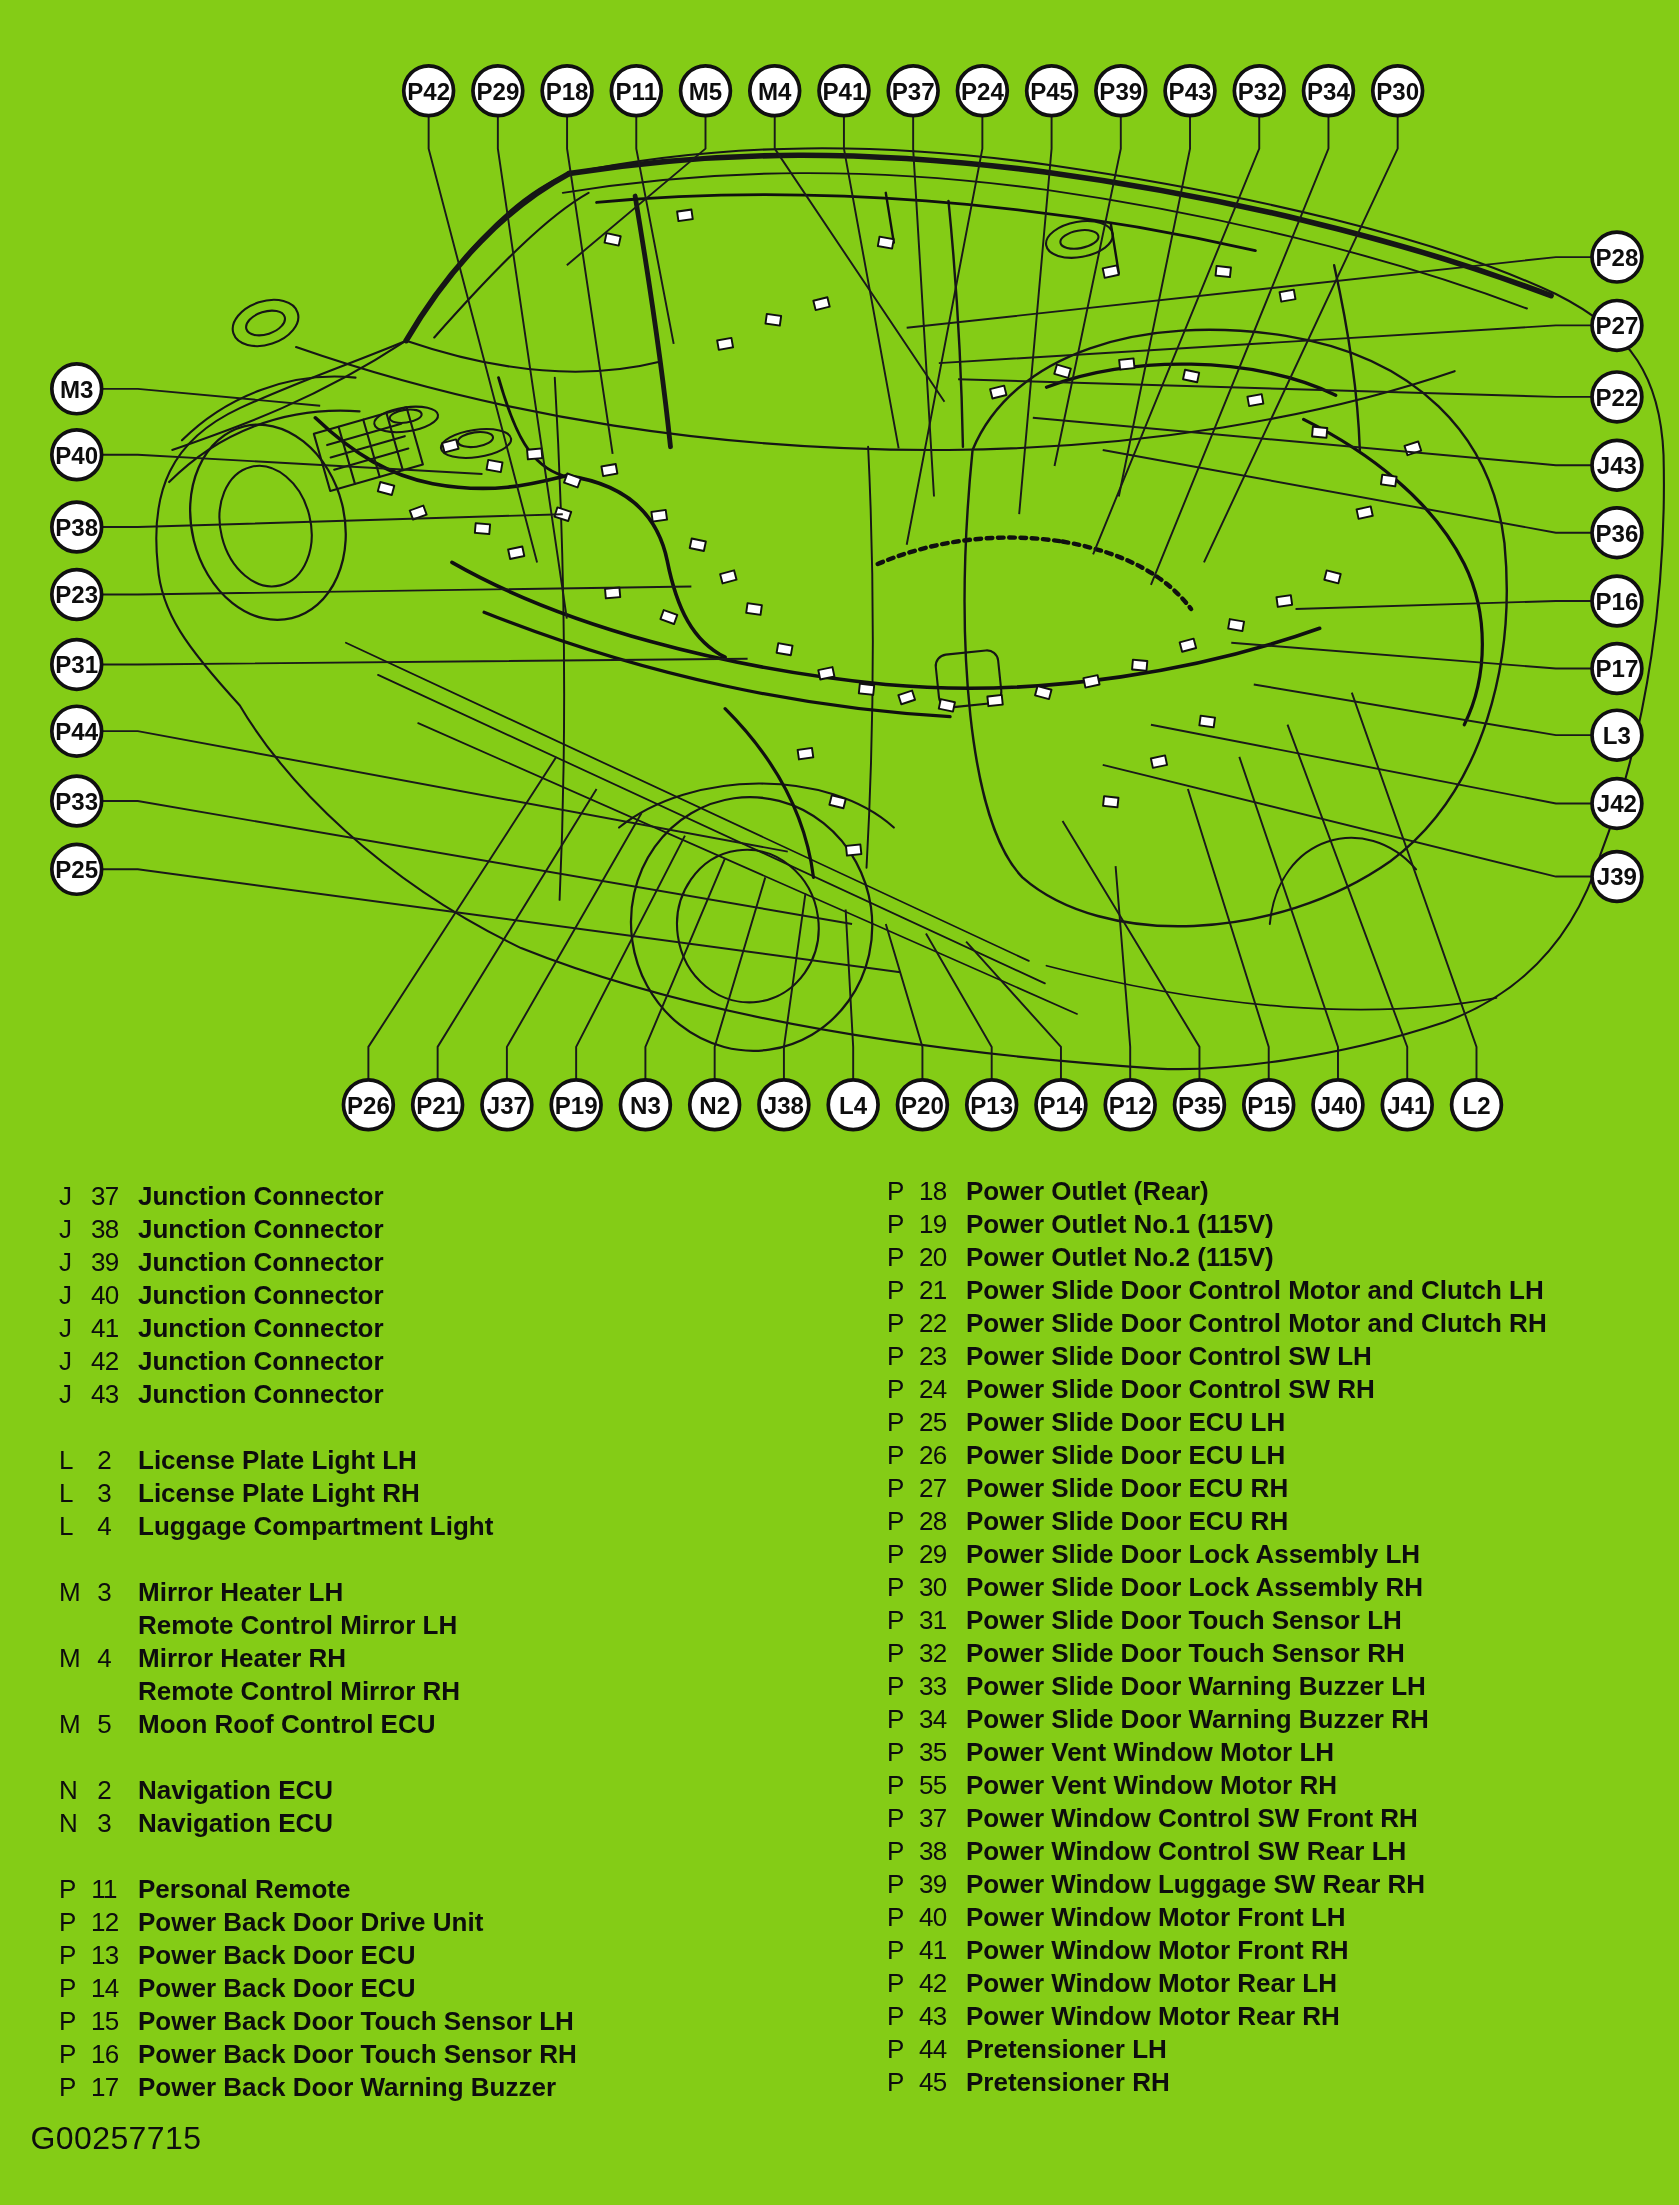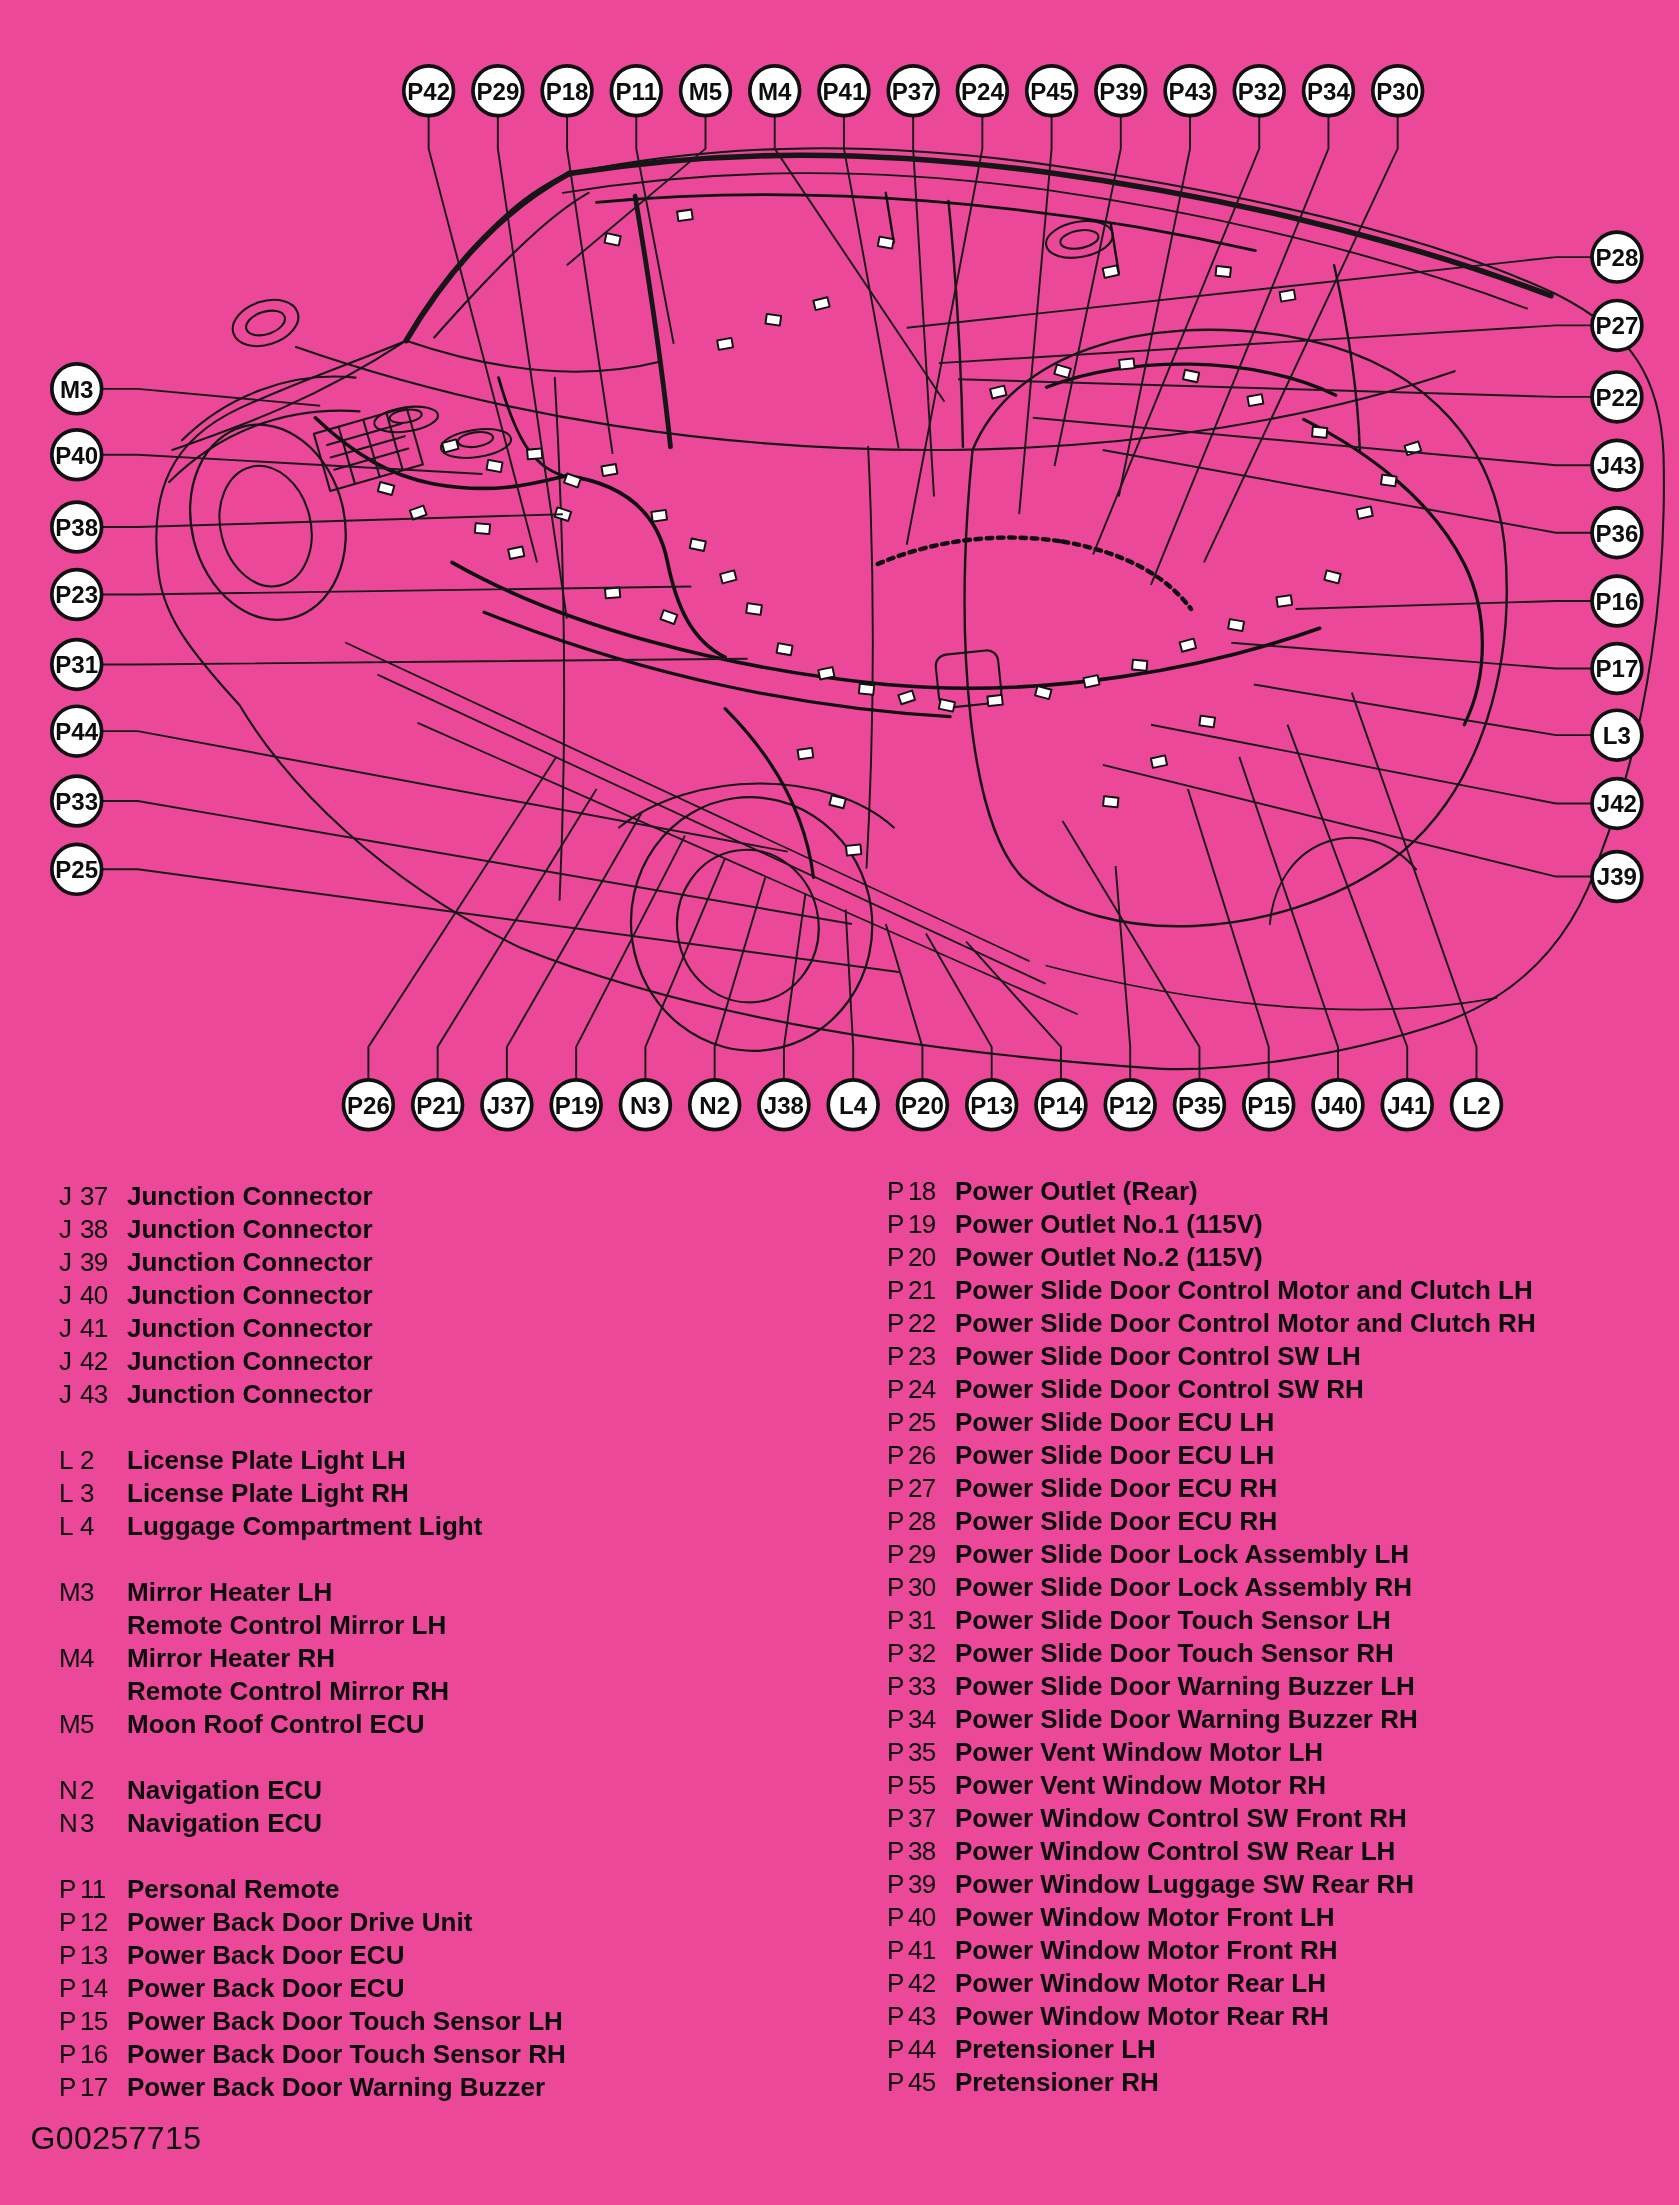--- a/index.html
+++ b/index.html
@@ -1,32 +1,32 @@
 <!DOCTYPE html>
 <html style="font-size:13px"><head>
 <meta charset="utf-8">
 <style>
   html,body{margin:0;padding:0;background:#e8e8e8;}
   .page{
     position:relative;
     width:1680px;
     height:2205px;
-    background:#ec4899;
+    background:#84cc16;
     font-family:"Liberation Sans", sans-serif;
     color:#0d0d0d;
     overflow:hidden;
   }
   #diagram{position:absolute;left:0;top:0;}
   .legend-col{position:absolute;}
   #legend-left{left:59px;top:1180px;}
   #legend-right{left:887px;top:1175px;}
   .lrow{display:flex;align-items:center;height:33px;font-size:26px;white-space:nowrap;}
   .lrow.gap{margin-top:33px;}
   .lletter{display:inline-block;width:21px;}
-  .lnum{display:inline-block;width:26px;text-align:left;letter-spacing:-0.8px;}
+  .lnum{display:inline-block;width:26px;text-align:center;letter-spacing:-0.8px;margin-left:11px;}
   .ldesc{margin-left:21px;font-weight:bold;}
   #figure-code{position:absolute;left:30.5px;top:2120px;font-size:32px;letter-spacing:0.4px;}
 </style>
 </head>
 <body>
 
 <div class="page">
 
   <svg id="diagram" width="1680" height="1165" viewBox="0 0 2090 1450" xmlns="http://www.w3.org/2000/svg">
 

